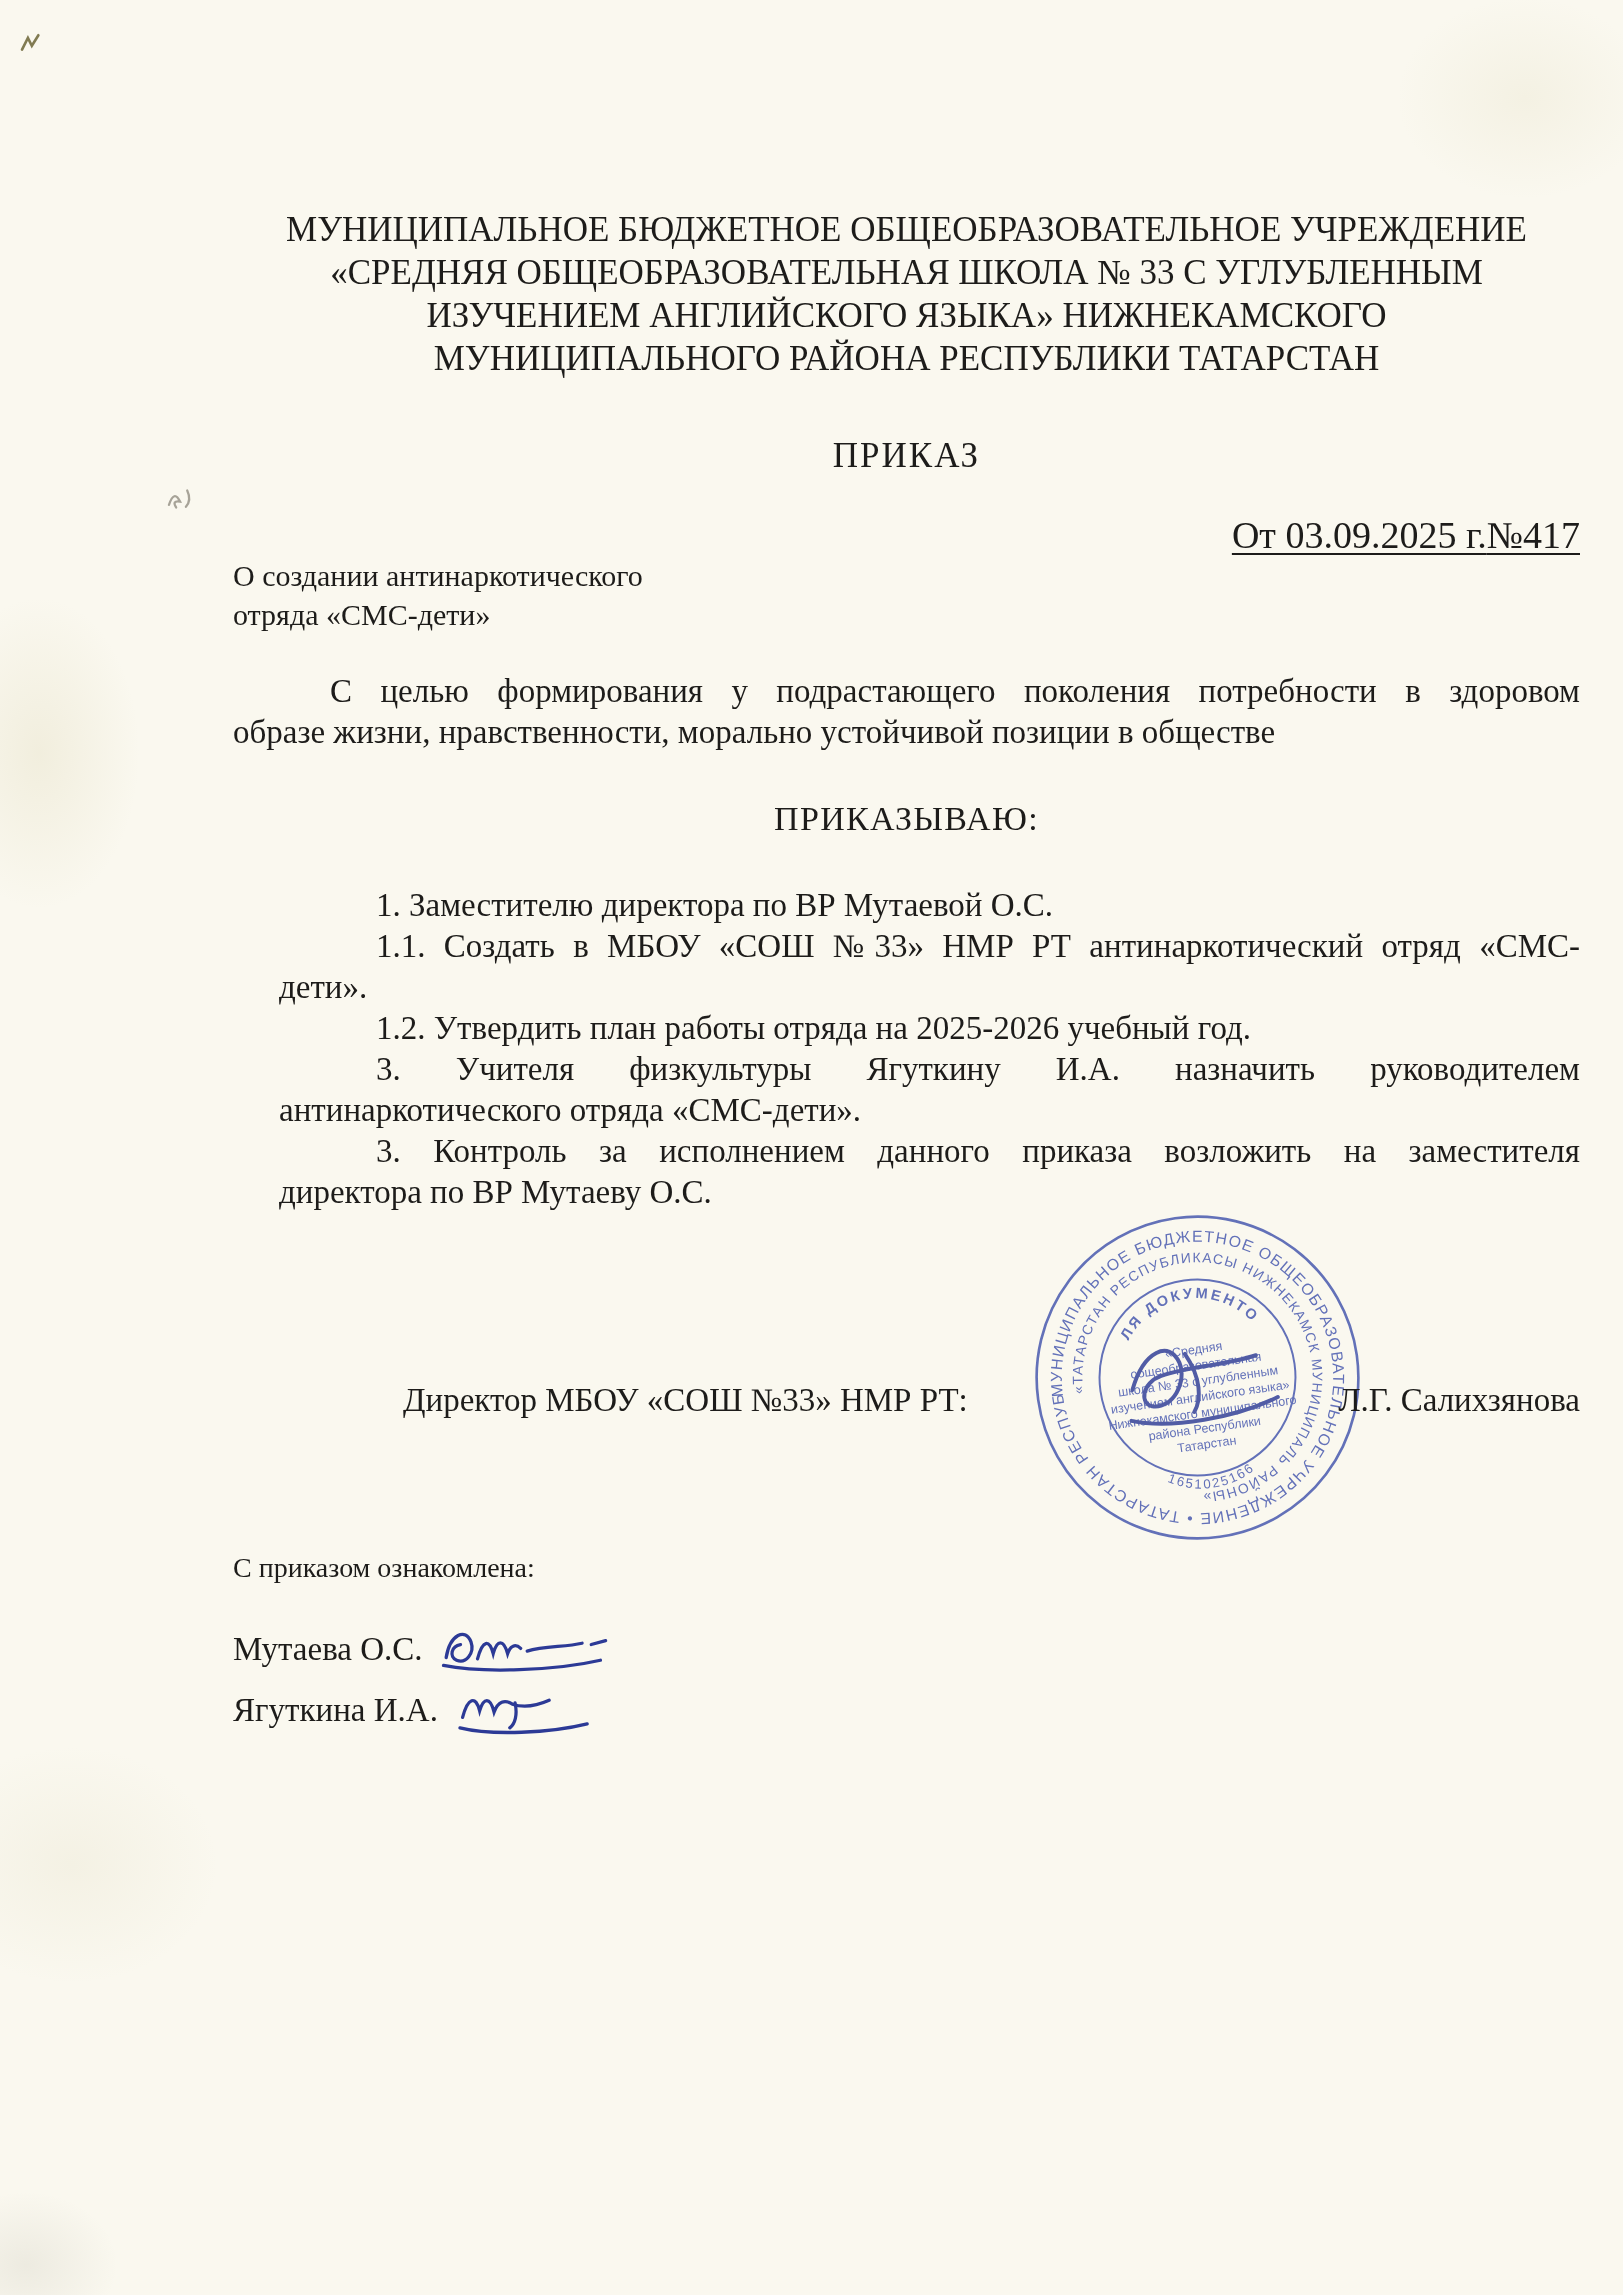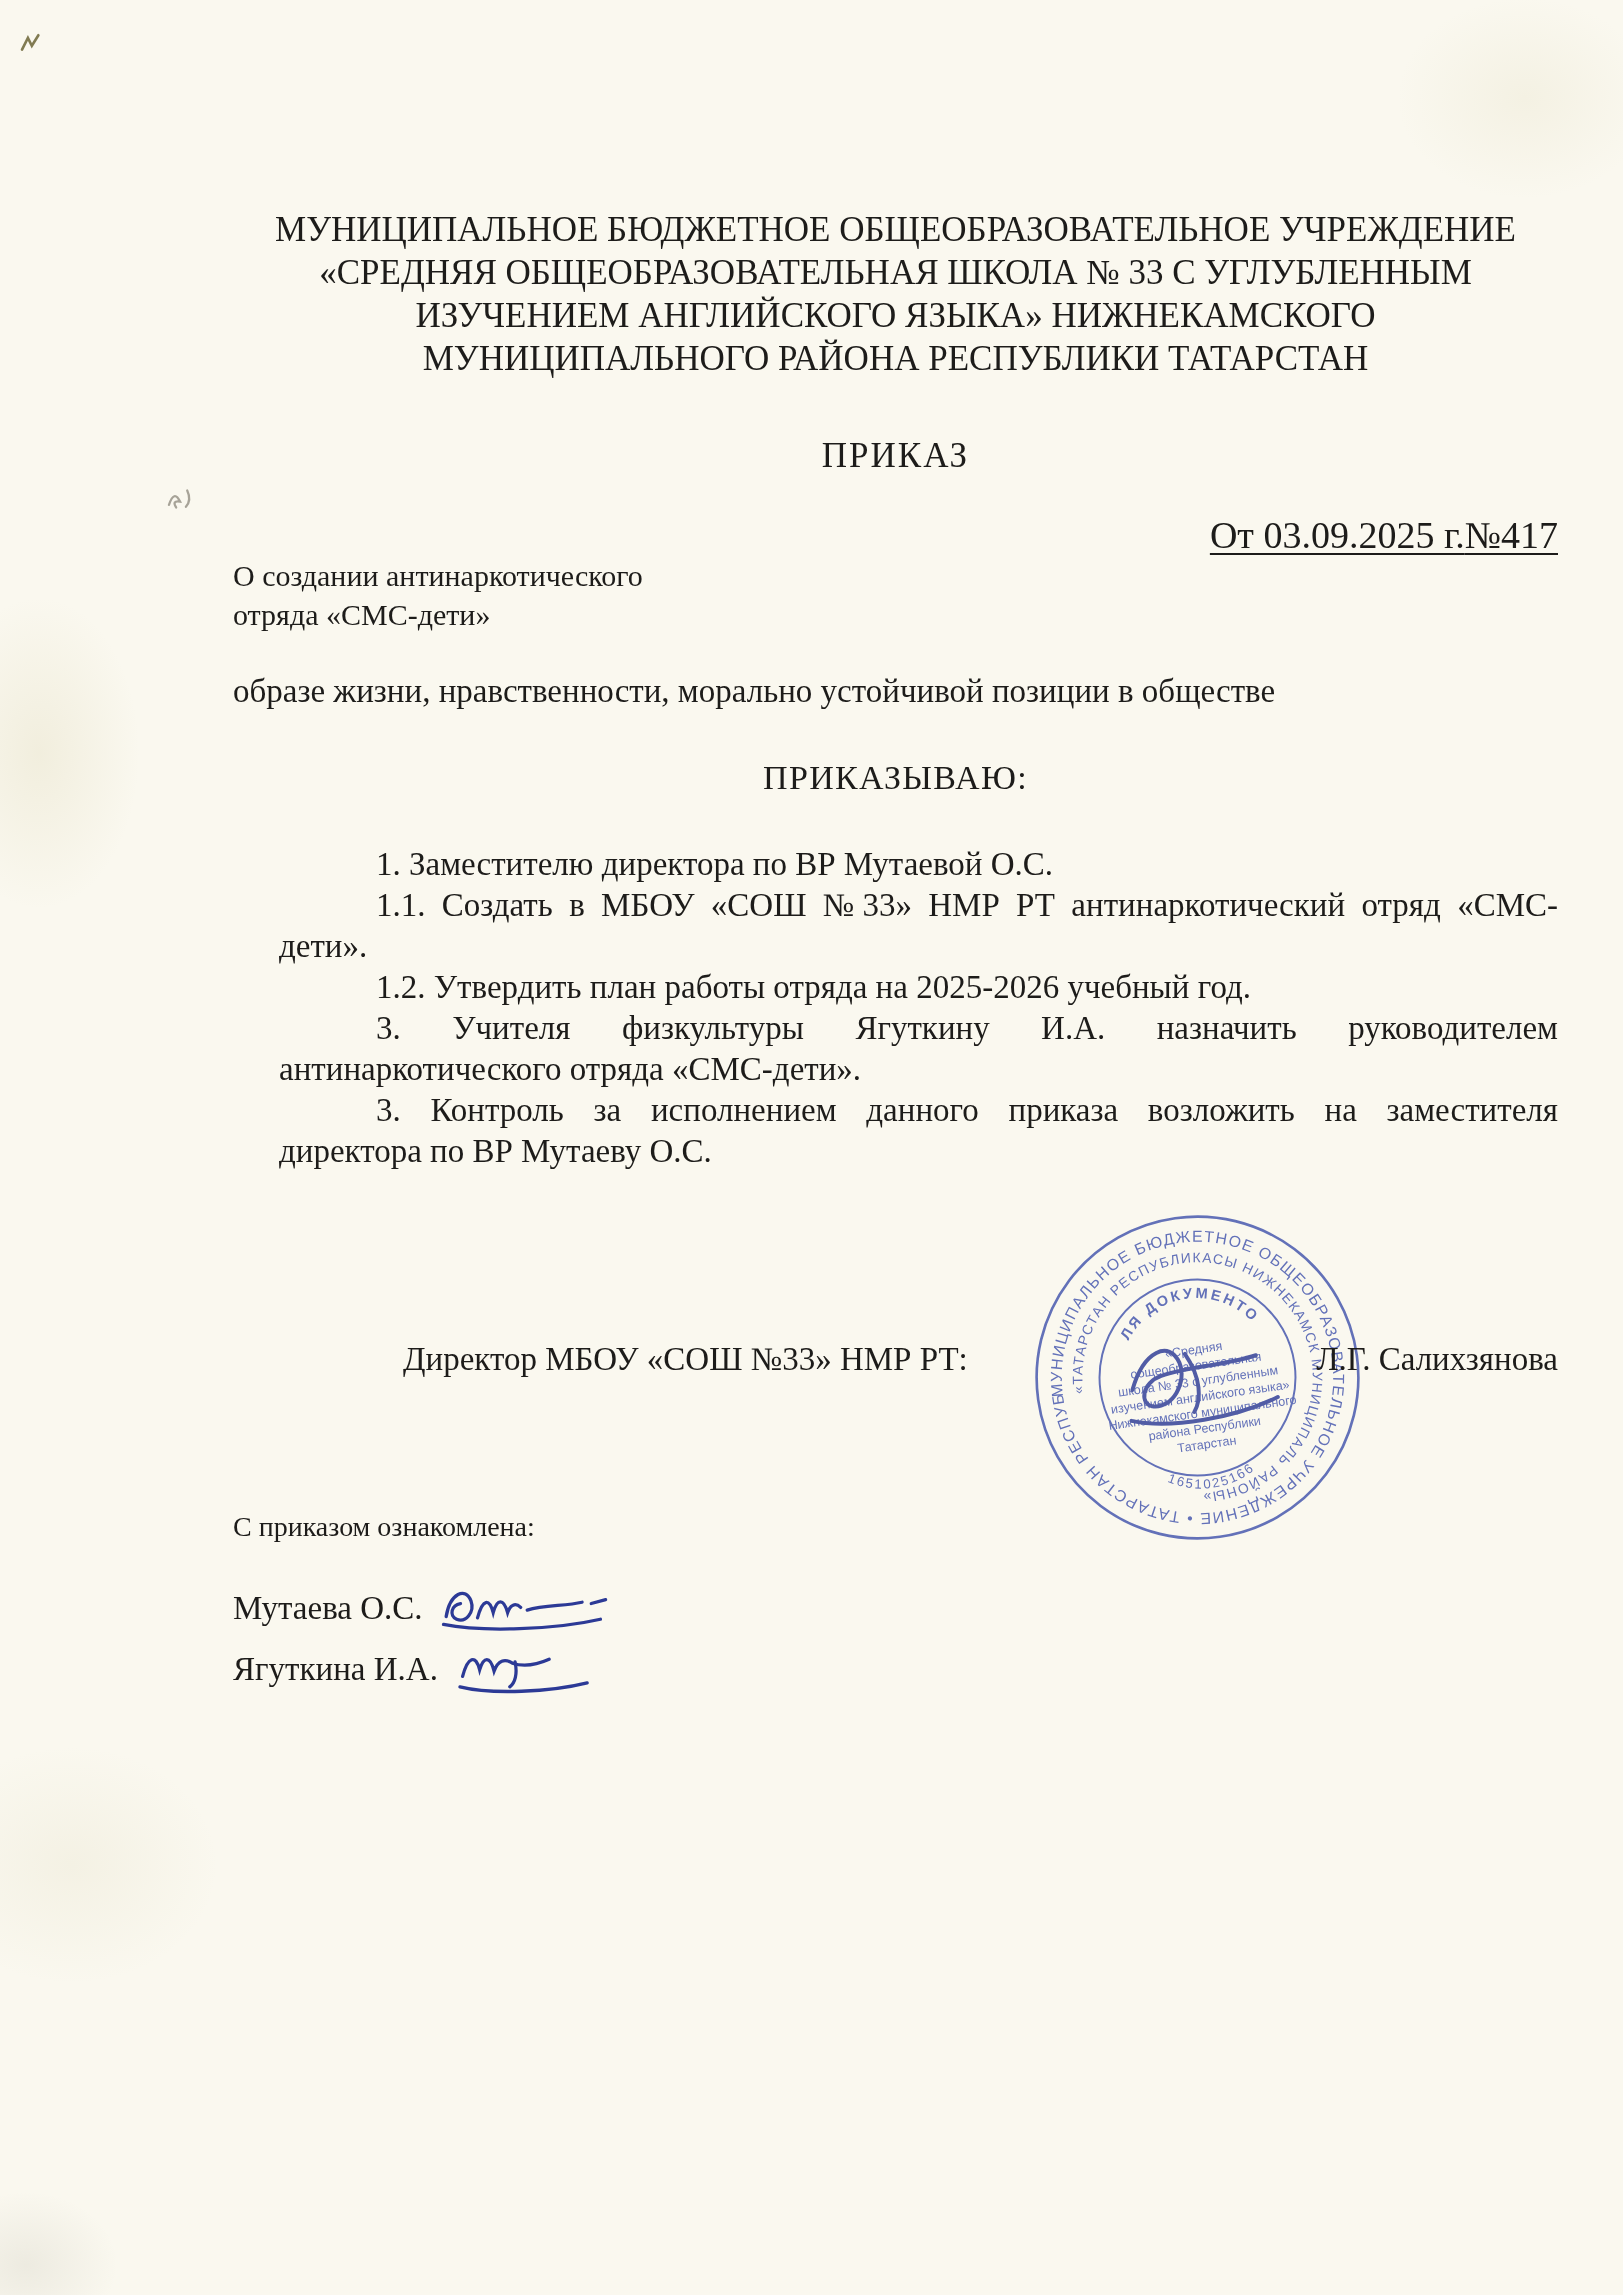--- a/index.html
+++ b/index.html
@@ -17,21 +17,21 @@
   
   .page::before {
     content:""; position:absolute; inset:0; pointer-events:none;
     background:
       radial-gradient(144px 223px at 39px 753px, rgba(196,185,130,.16), transparent 70%),
       radial-gradient(183px 144px at 1525px 98px, rgba(200,190,140,.12), transparent 70%),
       radial-gradient(209px 170px at 72px 1865px, rgba(190,180,130,.10), transparent 70%),
       radial-gradient(131px 105px at 26px 2265px, rgba(120,115,95,.10), transparent 70%);
   }
 
-  .content { position:absolute; inset:0; padding:208px 65px 0 233px; z-index:2; }
+  .content { position:absolute; inset:0; padding:208px 43px 0 233px; z-index:2; }
 
   .header { text-align:center; font-size:35px; line-height:43px; }
   .doc-type { text-align:center; font-size:35px; letter-spacing:2px; margin-top:54px; line-height:43px; }
 
   .meta-row { display:flex; justify-content:flex-end; align-items:baseline;
               margin-top:38px; font-size:38px; line-height:41px;margin-left:44px; }
   .u { text-decoration:underline; text-underline-offset:4.6px; text-decoration-thickness:1.6px; }
 
   .subject { font-size:30px; line-height:39px; }
 
@@ -138,20 +138,21 @@
       <span class="u">От 03.09.2025 г.</span>
       <span class="u">№417</span>
     </div>
 
     <div class="subject">
       <div>О создании антинаркотического</div>
       <div>отряда «СМС-дети»</div>
     </div>
 
     <div class="preamble">
+      <div class="bodyline indent stretch">С целью формирования у подрастающего поколения потребности в здоровом</div>
       <div class="bodyline">образе жизни, нравственности, морально устойчивой позиции в обществе</div>
     </div>
 
     <div class="resolution">ПРИКАЗЫВАЮ:</div>
 
     <div class="items">
       <div class="bodyline indent">1. Заместителю директора по ВР Мутаевой О.С.</div>
       <div class="bodyline indent stretch">1.1. Создать в МБОУ «СОШ №33» НМР РТ антинаркотический отряд «СМС-</div>
       <div class="bodyline">дети».</div>
       <div class="bodyline indent">1.2. Утвердить план работы отряда на 2025-2026 учебный год.</div>

